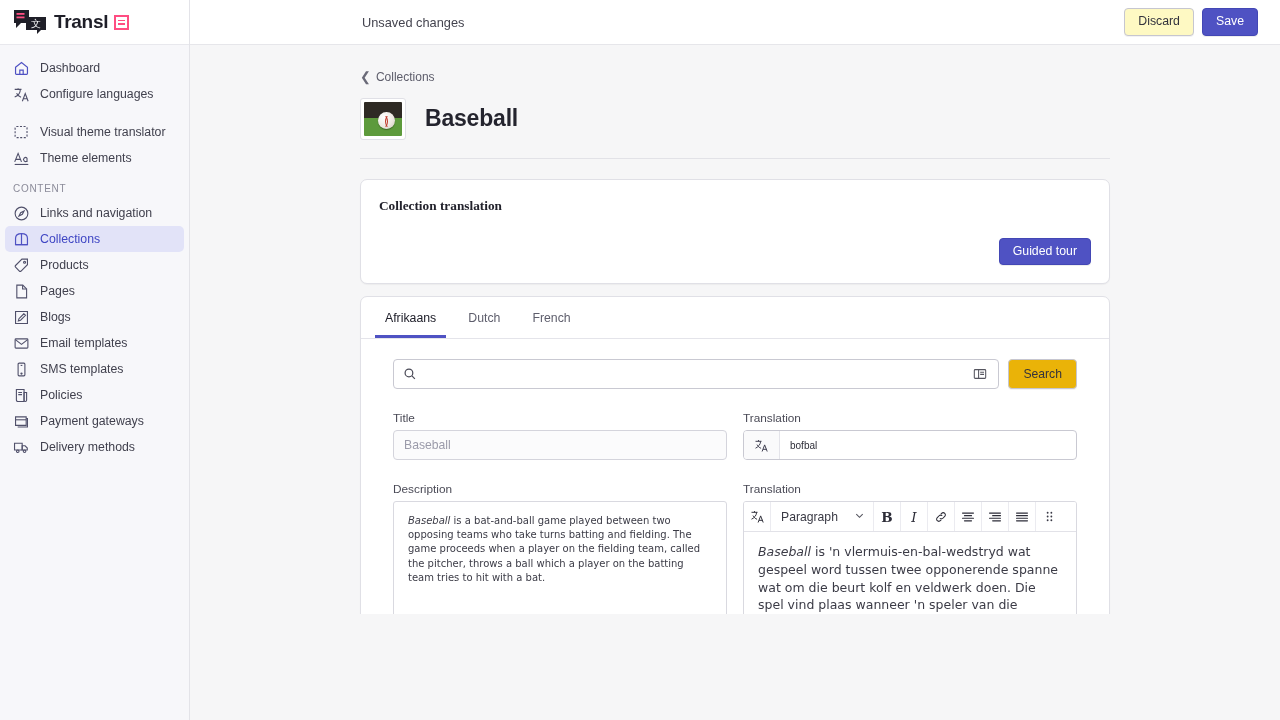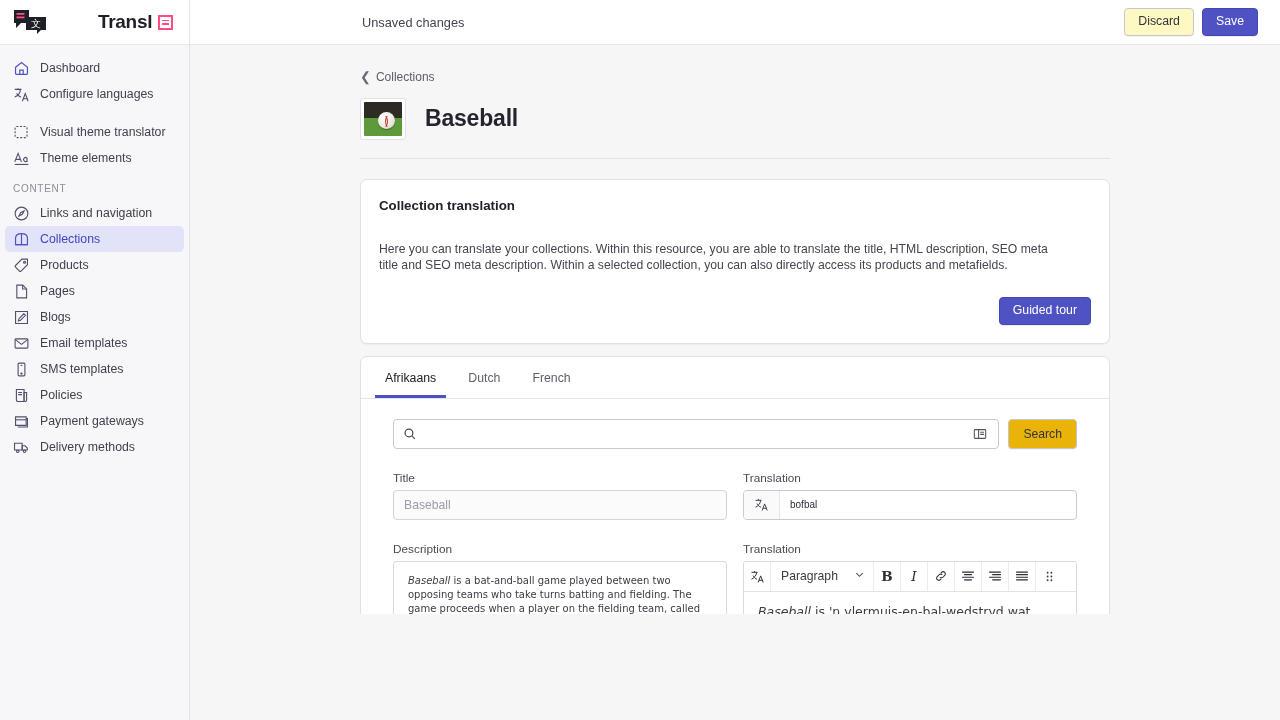--- a/index.html
+++ b/index.html
@@ -25,21 +25,21 @@
   .brand {
     height: 45px; flex: 0 0 45px;
     display: flex; align-items: center; gap: 7px;
     padding-left: 13px;
     background: #ffffff;
     border-bottom: 1px solid #e8e8ed;
   }
   .brand-logo { width: 34px; height: 26px; position: relative; flex: 0 0 34px; }
   .brand-text {
     font-size: 19px; font-weight: 700; color: #1f1f28;
-    letter-spacing: -0.3px; display: flex; align-items: center; gap: 5px; margin-left: 44px;
+    letter-spacing: -0.3px; display: flex; align-items: center; gap: 5px;
   }
   .brand-badge {
     width: 15px; height: 15px; border: 2px solid #ff4d82;
     display: inline-flex; flex-direction: column; justify-content: center;
     gap: 2px; padding: 2px; margin-left: 1px;
   }
   .brand-badge i { display: block; height: 1.5px; background: #ff4d82; width: 100%; }
 
   .nav-group { padding-top: 10px; }
   .nav-sep { height: 12px; }
@@ -121,21 +121,21 @@
   }
   .thumb-ball:after { left: 7px; border-color: transparent transparent transparent #c0392b; }
   #page-title { font-size: 23px; font-weight: 700; color: #24242e; letter-spacing: -0.2px; }
 
   
   .card {
     background: #fff; border: 1px solid #e0e0e6; border-radius: 7px;
     box-shadow: 0 1px 1px rgba(22,29,37,.04);
   }
   #info-card { margin-top: 20px; padding: 18px 18px 18px; }
-  .card-title { font-size: 13.3px; font-weight: 600; color: #22222c; }
+  .card-title { font-size: 13.3px; font-weight: 600; color: #22222c; font-family: Liberation Serif, serif; }
   .card-body-text {
     font-size: 12.2px; color: #45454f; line-height: 1.35;
     margin-top: 28px; max-width: 690px;
   }
   .card-actions { display: flex; justify-content: flex-end; margin-top: 24px; }
 
   
   #tabs-card { margin-top: 12px; padding: 0 0 0; min-height: 342px; }
   .tabbar { display: flex; border-bottom: 1px solid #e4e4ea; padding: 0 14px; }
   .tab {
@@ -428,21 +428,20 @@
             <div class="thumb-inner">
               <div class="thumb-ball"></div>
             </div>
           </div>
           <h1 id="page-title">Baseball</h1>
         </div>
 
         
         <section class="card" id="info-card">
           <div class="card-title">Collection translation</div>
-          <p class="card-body-text">Here you can translate your collections. Within this resource, you are able to translate the title, HTML description, SEO meta title and SEO meta description. Within a selected collection, you can also directly access its products and metafields.</p>
           <div class="card-actions">
             <button class="btn btn-primary">Guided tour</button>
           </div>
         </section>
 
         
         <section class="card" id="tabs-card">
           <div class="tabbar">
             <div class="tab active">Afrikaans</div>
             <div class="tab">Dutch</div>

